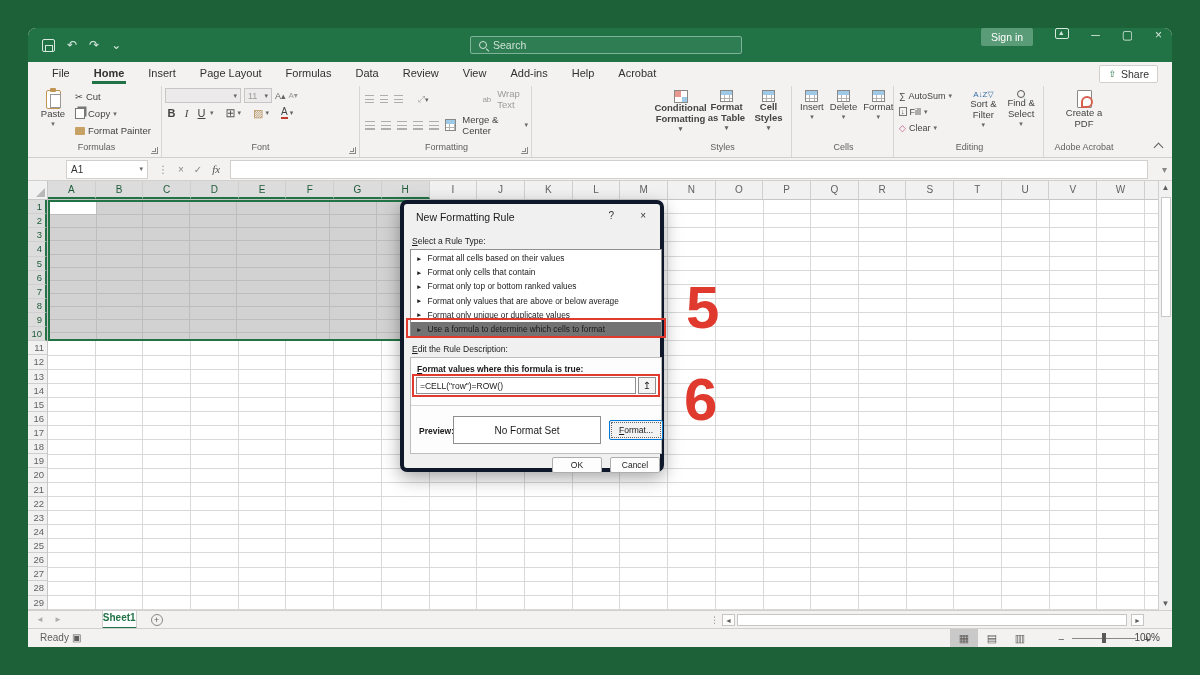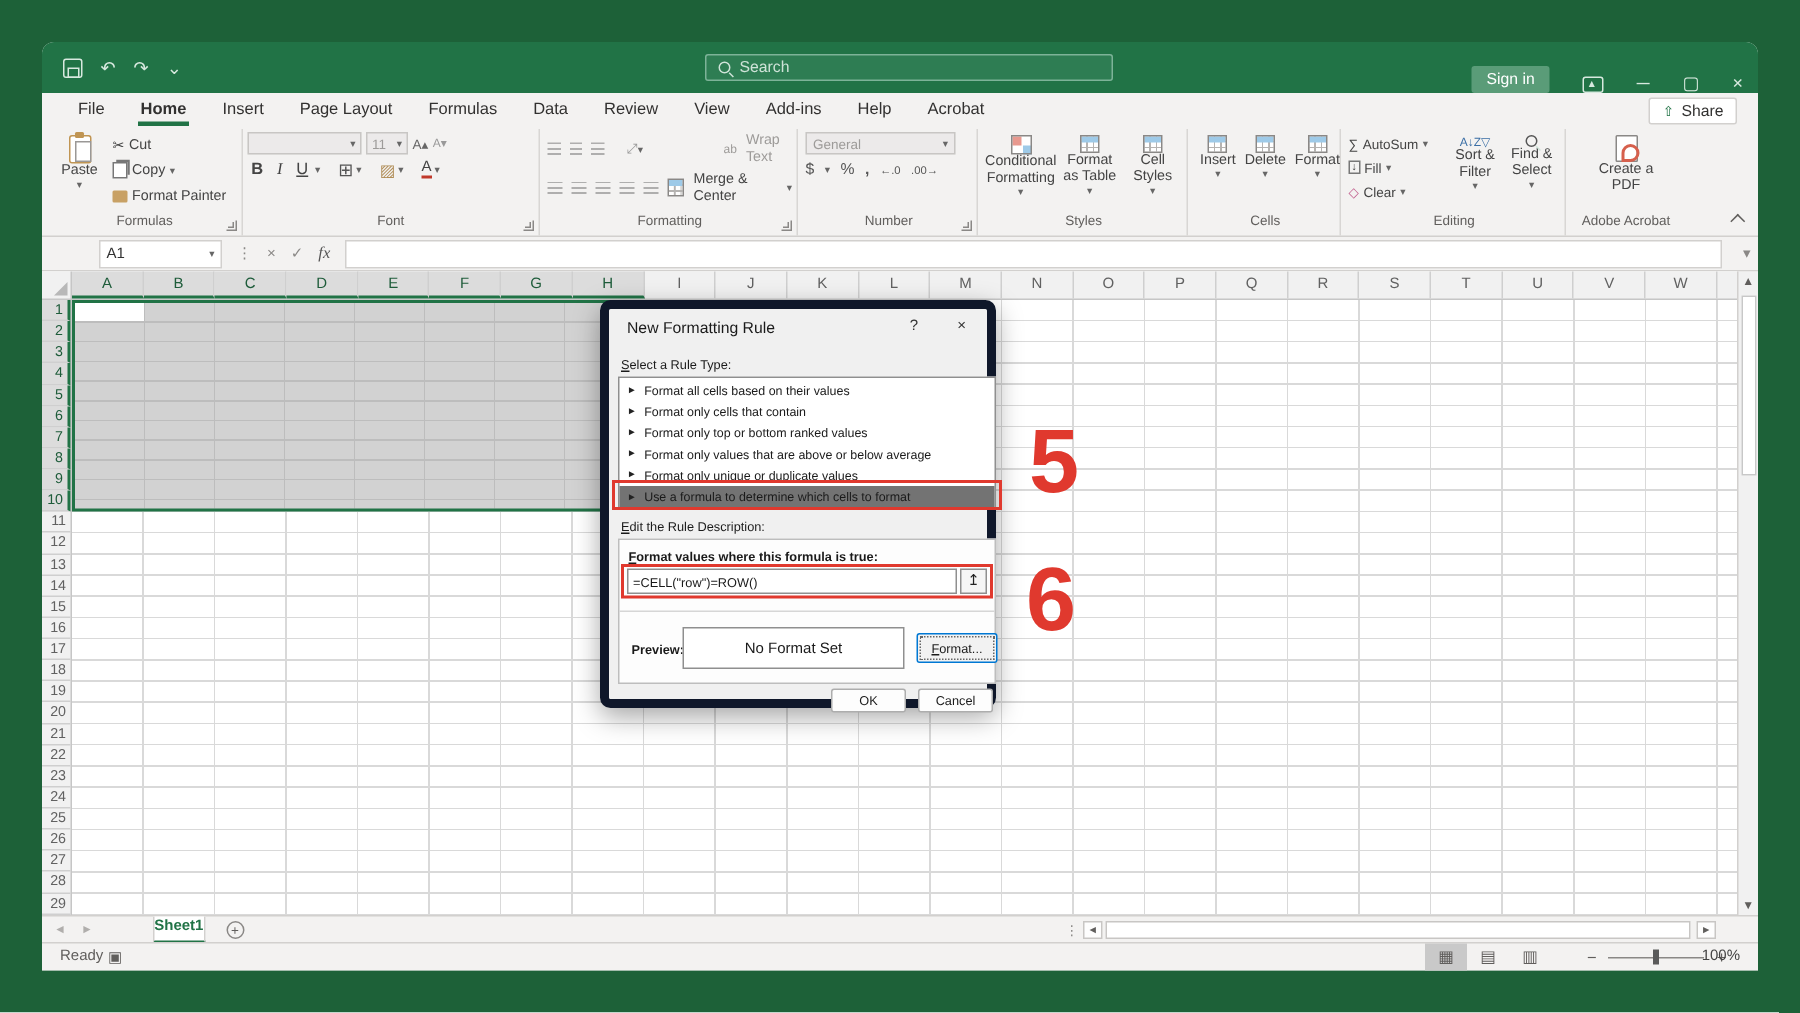--- a/index.html
+++ b/index.html
@@ -9,21 +9,21 @@
 
   
   .titlebar { position:absolute; left:0; top:0; width:100%; height:34px; background:#217346; display:flex; align-items:center; color:#fff; }
   .qat { display:flex; align-items:center; gap:12px; margin-left:14px; font-size:12px; color:#d8e9df; }
   .save-ic { width:13px; height:13px; border:1.5px solid #d8e9df; border-radius:2px; position:relative; }
   .save-ic::after{ content:""; position:absolute; left:2px; top:5px; width:6px; height:5px; border:1px solid #d8e9df; }
   .tb-title { position:absolute; left:0; right:0; text-align:center; font-size:11.5px; color:#e8f1ec; pointer-events:none; }
   .searchbox { position:absolute; left:442px; top:8px; width:272px; height:18px; background:#2e7d53; border:1px solid #7db398; border-radius:2px; display:flex; align-items:center; gap:6px; padding-left:8px; font-size:10.5px; color:#cfe3d8; }
   .mag { width:8px; height:8px; border:1.3px solid #cfe3d8; border-radius:50%; position:relative; flex:0 0 auto;}
   .mag::after { content:""; position:absolute; left:6px; top:6px; width:4px; height:1.3px; background:#cfe3d8; transform:rotate(45deg); transform-origin:left center;}
-  .tb-right { position:absolute; right:10px; top:0; height:34px; display:flex; align-items:flex-end; gap:22px; }
+  .tb-right { position:absolute; right:10px; top:0; height:34px; display:flex; align-items:flex-start; gap:22px; }
   .signin { background:#5a9c78; color:#fff; font-size:10.5px; padding:3px 10px; border-radius:2px; }
   .wicon { color:#d8e9df; font-size:12px; }
   .ribbonopt { width:14px; height:11px; border:1.3px solid #d8e9df; border-radius:2px; position:relative;}
   .ribbonopt::after{content:"▴"; position:absolute; left:3px; top:-1px; font-size:8px; color:#d8e9df;}
 
   
   .tabrow { position:absolute; left:0; top:34px; width:100%; height:22px; background:#f3f2f1; display:flex; align-items:center; padding-left:12px; }
   .rtab { font-size:11px; color:#323130; padding:3px 12px 4px; position:relative; }
   .rtab.active { font-weight:bold; }
   .rtab.active::after { content:""; position:absolute; left:10px; right:10px; bottom:-1px; height:2.5px; background:#217346; }
@@ -91,21 +91,21 @@
   .activecell { position:absolute; left:0px; top:0px; width:45.7px; height:12.2px; background:#fff; }
   .fillhandle { position:absolute; right:-3px; bottom:-3px; width:5px; height:5px; background:#217346; border:1px solid #fff; }
 
   
   .vscroll { position:absolute; right:0; top:153px; width:14px; height:429px; background:#f1f1f1; border-left:1px solid #d2d0ce; font-size:8px; color:#605e5c; }
   .vs-up { position:absolute; top:2px; left:0; right:0; text-align:center; }
   .vs-dn { position:absolute; bottom:2px; left:0; right:0; text-align:center; }
   .vs-thumb { position:absolute; top:16px; left:2px; width:10px; height:120px; background:#fff; border:1px solid #c8c8c8; }
 
   
-  .dialog { position:absolute; left:372px; top:172px; width:264px; height:272px; background:#f0f0f0; border:6px solid #0f172a; border-radius:7px; box-shadow:0 6px 18px rgba(0,0,0,.35); font-size:9px; color:#1a1a1a; z-index:5; }
+  .dialog { position:absolute; left:372px; top:172px; width:264px; height:272px; background:#f0f0f0; border:4px solid #0f172a; border-radius:7px; box-shadow:0 6px 18px rgba(0,0,0,.35); font-size:9px; color:#1a1a1a; z-index:5; }
   .dlg-title { position:absolute; left:12px; top:7px; font-size:10.5px; color:#1a1a1a; }
   .dlg-help { position:absolute; right:46px; top:6px; font-size:10px; color:#333; }
   .dlg-close { position:absolute; right:14px; top:6px; font-size:10px; color:#333; }
   .dlg-sublabel { position:absolute; left:8px; font-size:8.5px; color:#1a1a1a; }
   .u1::first-letter { text-decoration:underline; }
   .rulelist { position:absolute; left:6px; top:45px; width:252px; height:88px; background:#fff; border:1px solid #8f8f8f; padding-top:1px;}
   .ruleitem { height:14.2px; display:flex; align-items:center; gap:5px; padding-left:5px; font-size:8.3px; color:#1a1a1a; white-space:nowrap; }
   .ruleitem .arr { font-size:6.5px; color:#222; }
   .ruleitem.sel { background:#737373; }
   .redbox1 { position:absolute; left:2px; top:114px; width:260px; height:20px; border:2.5px solid #e0392e; z-index:6; }
@@ -280,40 +280,23 @@
             <span class="lines-ic gray"></span>
             <span class="lines-ic gray"></span>
             <span class="mini-grid"></span>
             <span>Merge &amp; Center</span>
             <span class="dd">▾</span>
           </div>
         </div>
         <div class="rg-label"><span>Formatting</span><span class="launcher"></span></div>
       </div>
 
-      <div class="rgroup" style="left:506px; width:118px;">
-        <div class="rg-body" style="flex-direction:column; gap:4px;">
-          <span class="num-dd">
-              <span>General</span>
-              <span class="dd">▾</span>
-            </span>
-          <div style="display:flex; gap:7px; align-items:center; font-size:10.5px; color:#555;">
-            <span>$</span>
-              <span class="dd">▾</span>
-            <span>%</span>
-            <span style="font-weight:bold;">,</span>
-            <span style="font-size:7.5px;">←.0</span>
-            <span style="font-size:7.5px;">.00→</span>
-          </div>
-        </div>
-        <div class="rg-label"><span>Number</span><span class="launcher"></span></div>
-      </div>
 
       <div class="rgroup" style="left:626px; width:138px;">
-        <div class="rg-body" style="justify-content:space-around;">
+        <div class="rg-body" style="justify-content:space-around;font-weight:bold;">
           <div class="bigbtn" style="width:46px;">
             <span class="cf-ic"></span>
             <span>Conditional Formatting</span>
               <span class="dd">▾</span>
           </div>
           <div class="bigbtn" style="width:44px;">
             <span class="mini-grid"></span>
             <span>Format as Table</span>
               <span class="dd">▾</span>
           </div>

